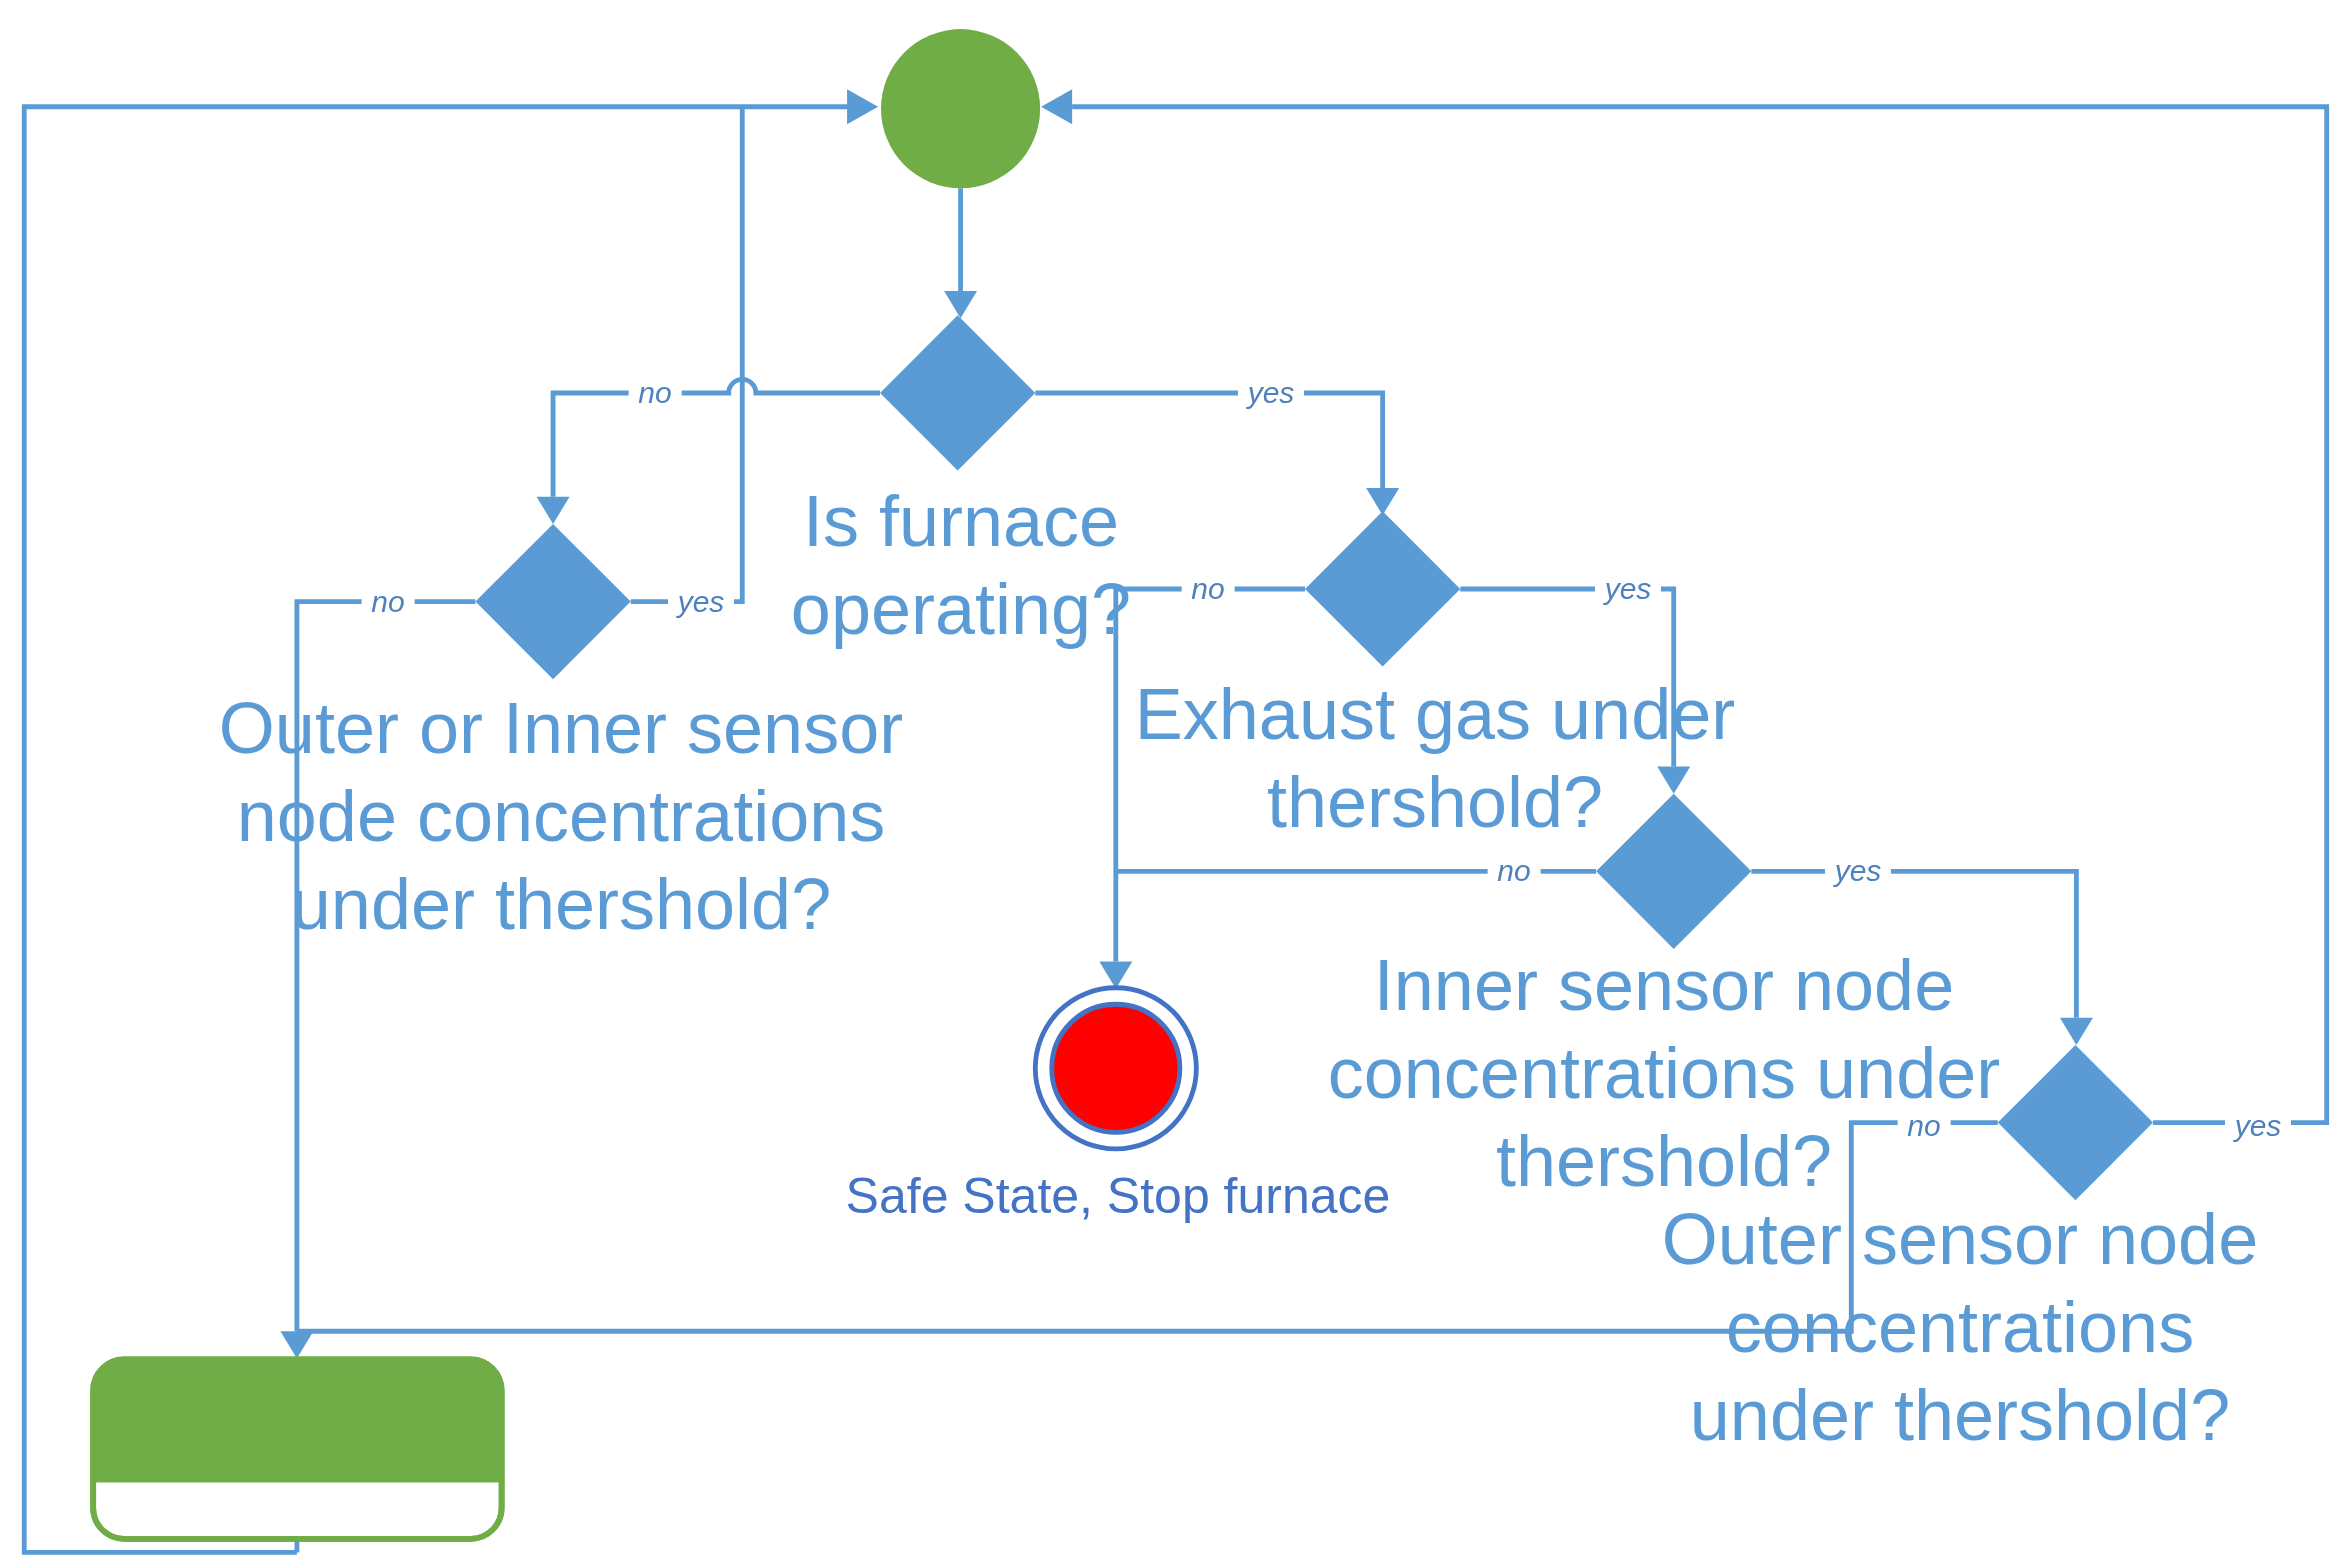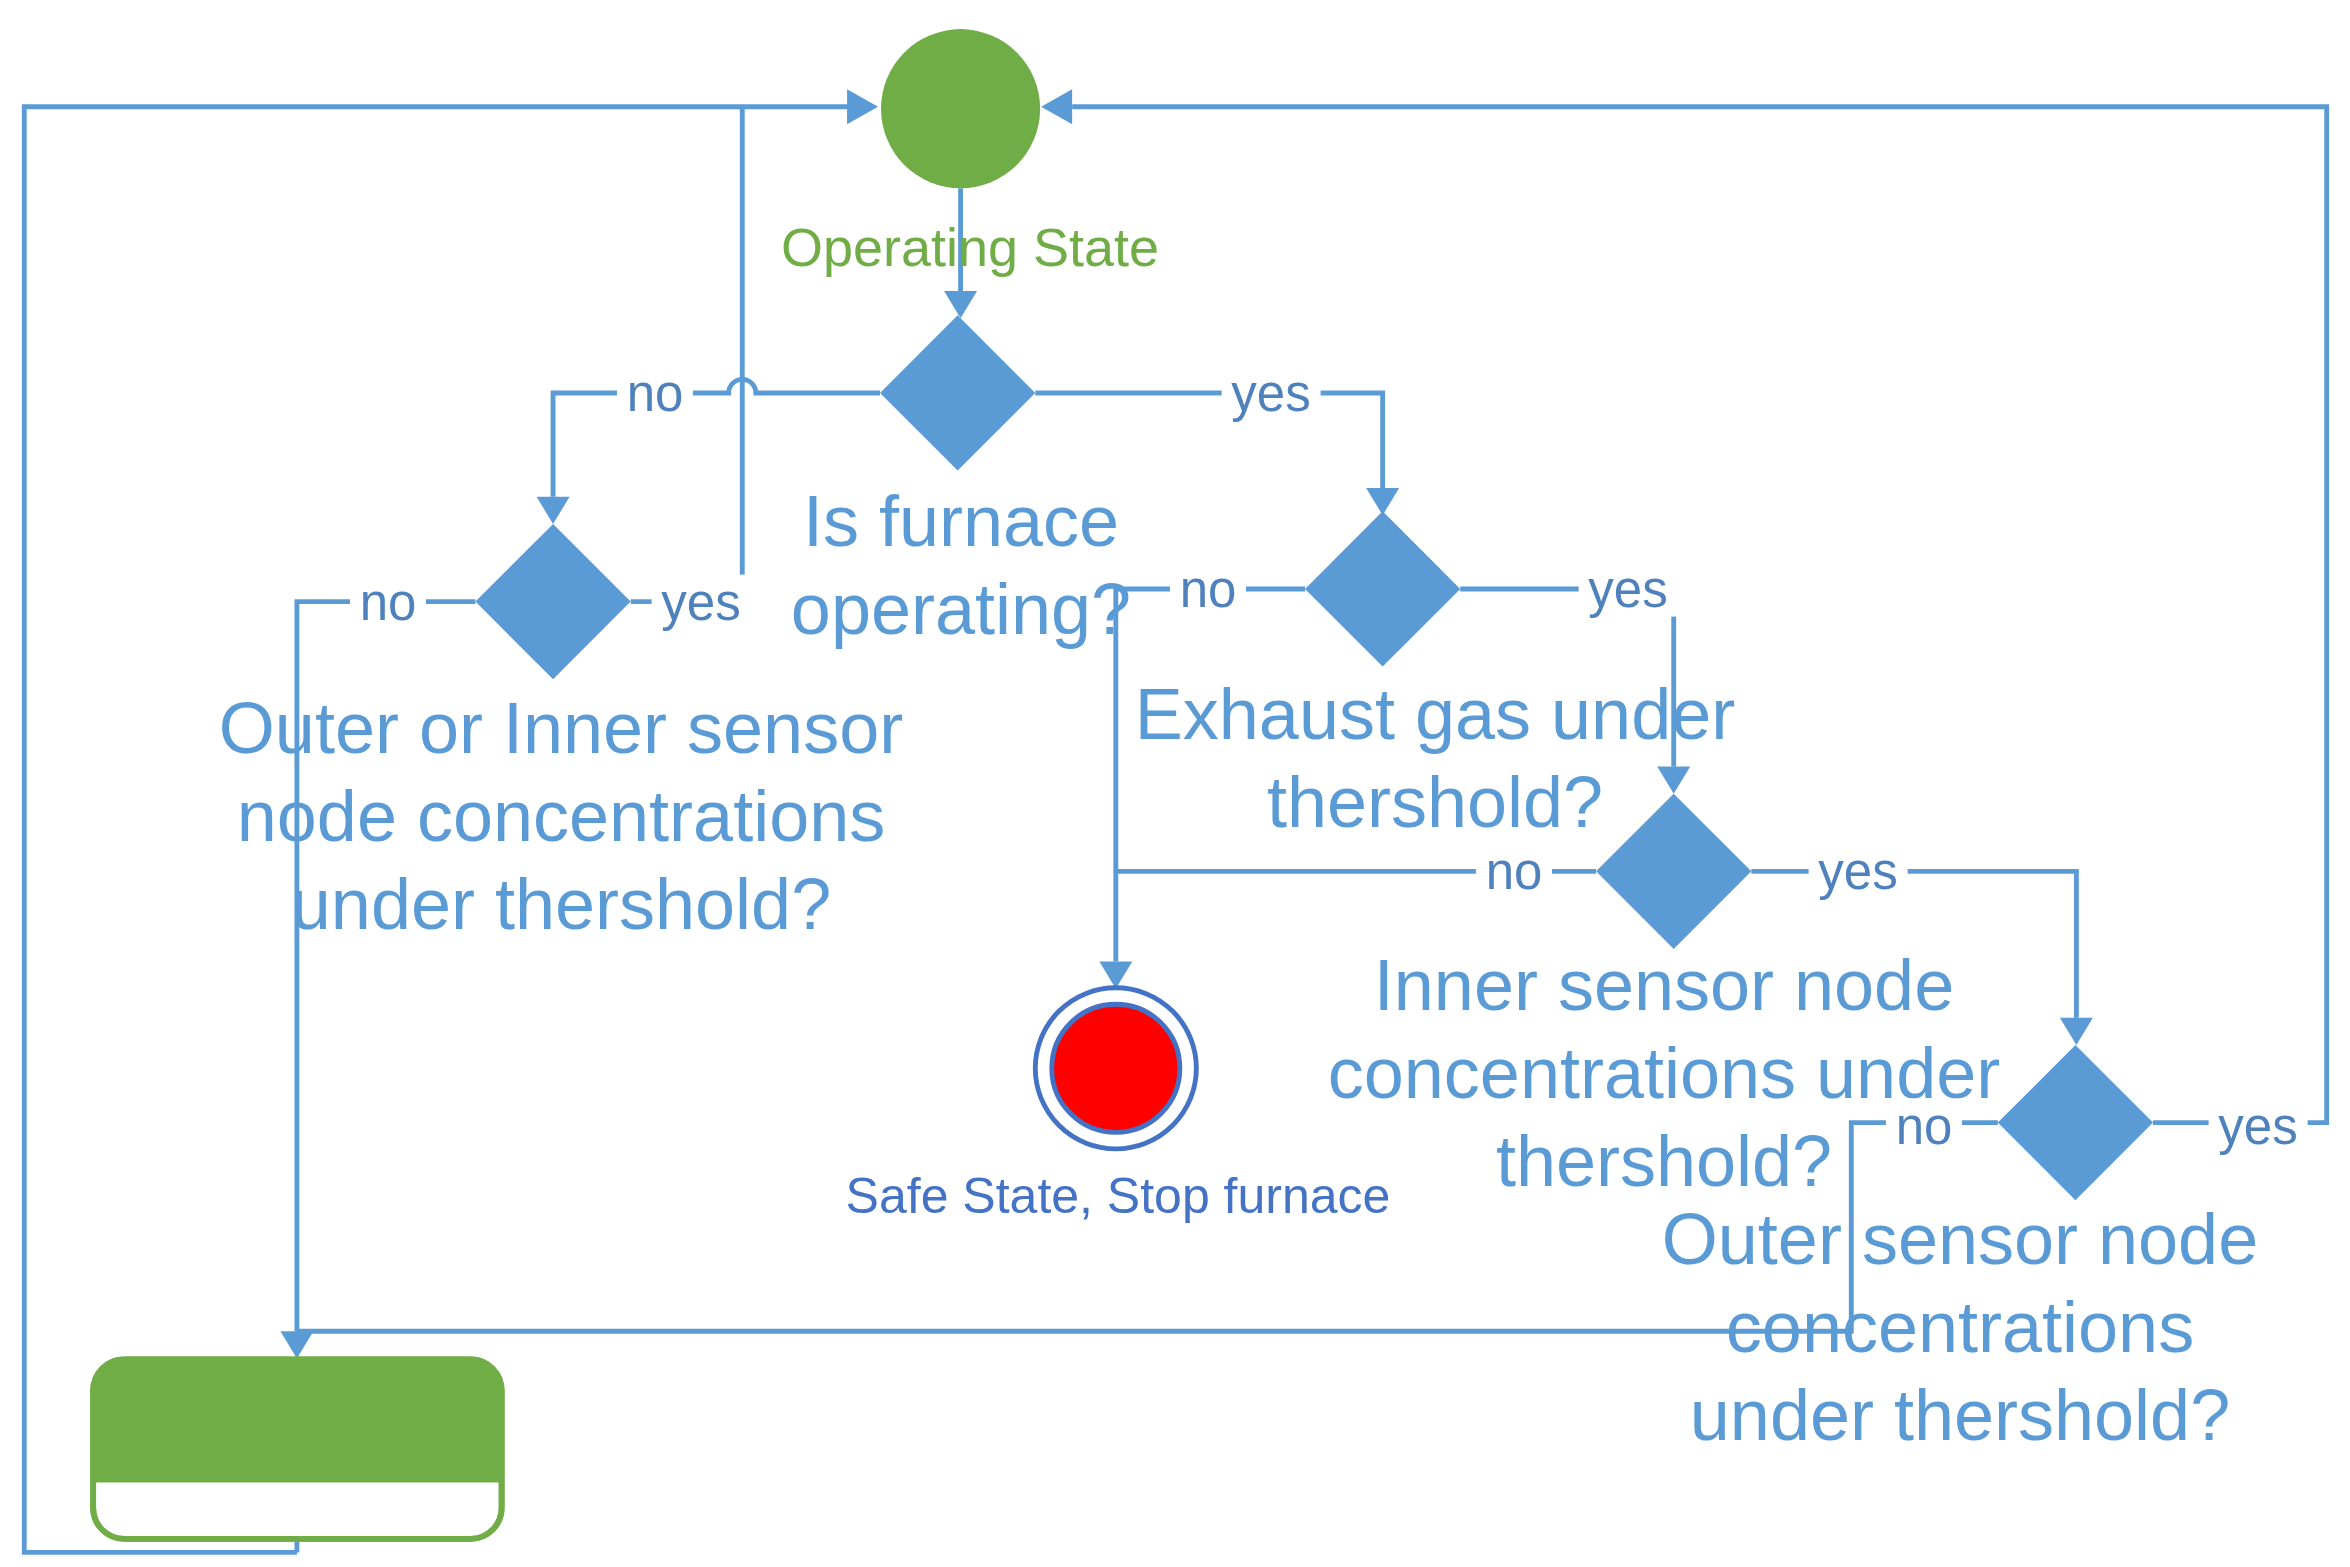--- a/index.html
+++ b/index.html
@@ -32,26 +32,27 @@
   .final-label {
     position: absolute;
     transform: translate(-50%, -50%);
     font-size: 50px;
     color: #4472c4;
     white-space: nowrap;
   }
   .edge-label {
     position: absolute;
     transform: translate(-50%, -50%);
-    font-size: 51px;
+    font-size: 30px;
     line-height: 1;
     color: #4f81bd;
     background: #ffffff;
     padding: 1.9px 9.7px;
     white-space: nowrap;
+    font-style: italic;
   }
   .action-label {
     position: absolute;
     left: 93px;
     top: 1359px;
     width: 409px;
     height: 123px;
     display: flex;
     align-items: center;
     justify-content: center;
@@ -118,21 +119,20 @@
     </g>
 
     <circle cx="1150" cy="1101" r="83" fill="#ffffff" stroke="#4472c4" stroke-width="5"></circle>
     <circle cx="1150" cy="1101" r="66" fill="#ff0000" stroke="#4472c4" stroke-width="5"></circle>
 
     <rect x="96" y="1401" width="421" height="185" rx="32" fill="#ffffff" stroke="#70ad47" stroke-width="6"></rect>
     <path d="M 96 1433 Q 96 1401 128 1401 H 485 Q 517 1401 517 1433 V 1528 H 96 Z" fill="#70ad47" stroke="none"></path>
     <rect x="96" y="1401" width="421" height="185" rx="32" fill="none" stroke="#70ad47" stroke-width="6"></rect>
   </svg>
 
-  <div class="state-label" style="left:970px; top:247px;">Operating State</div>
 
   <div class="question" style="left:961px; top:566px;">Is furnace
 operating?</div>
 
   <div class="question" style="left:561px; top:817px;">Outer or Inner sensor
 node concentrations
 under thershold?</div>
 
   <div class="question" style="left:1435px; top:759px;">Exhaust gas under
 thershold?</div>

